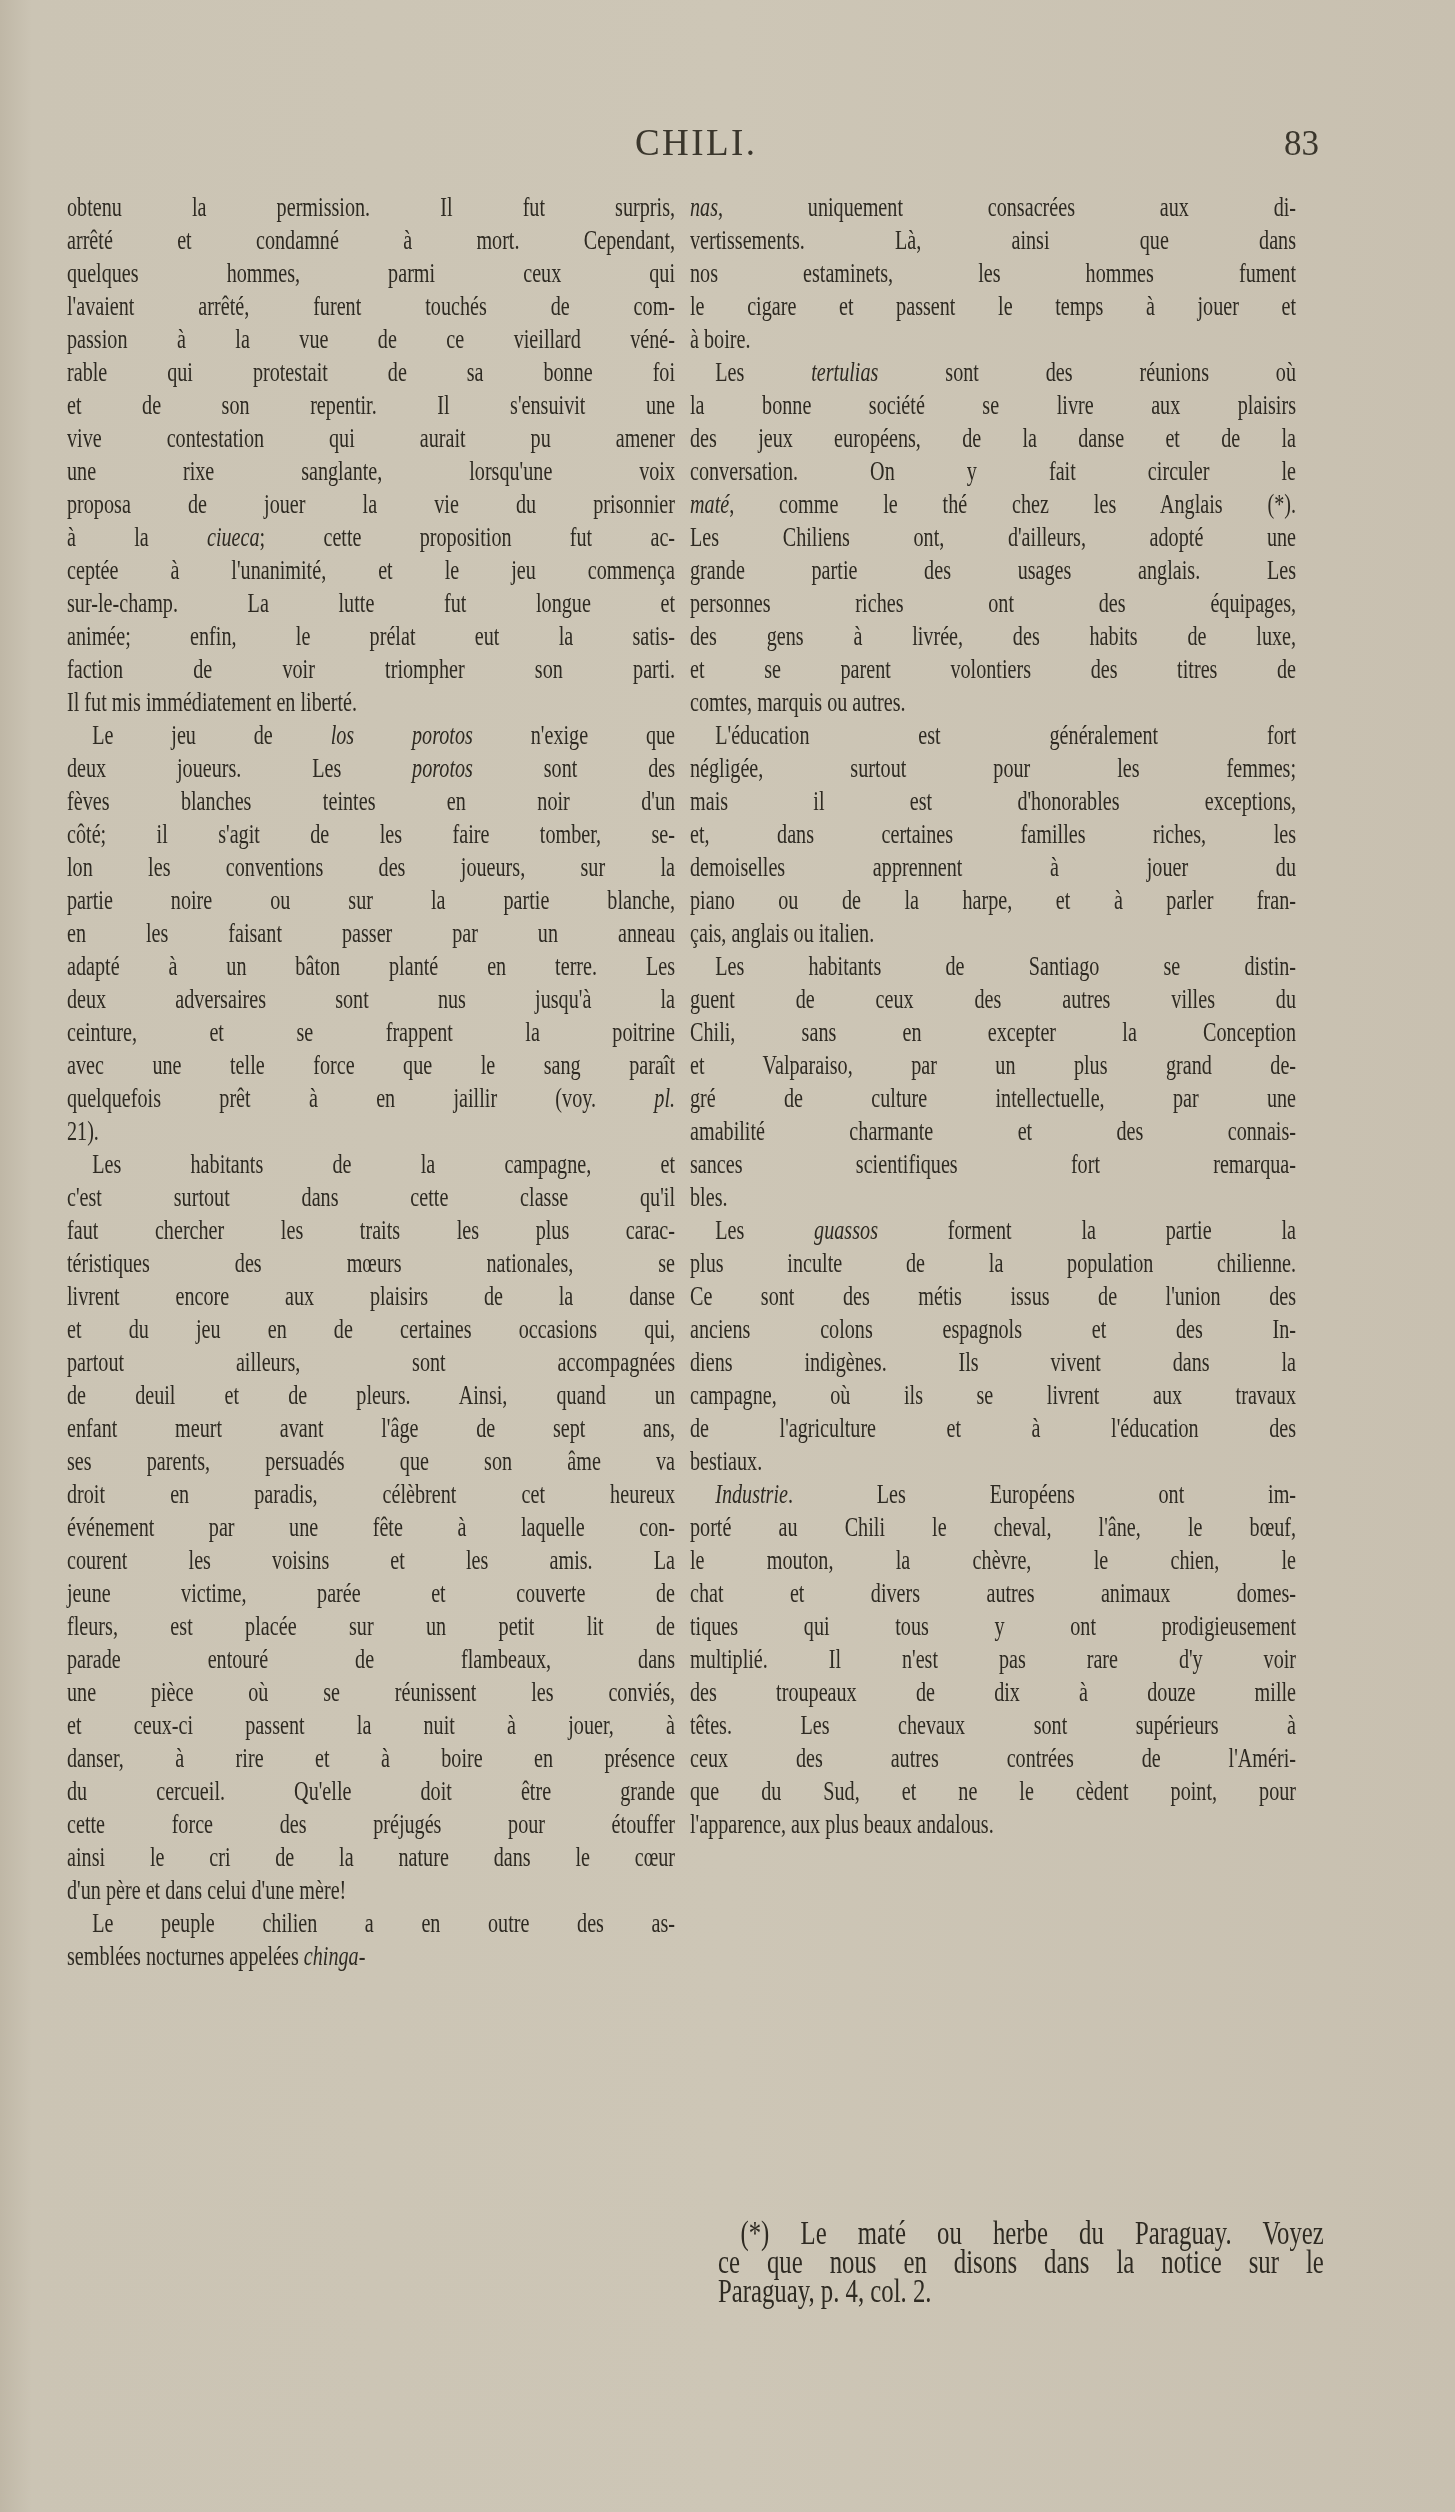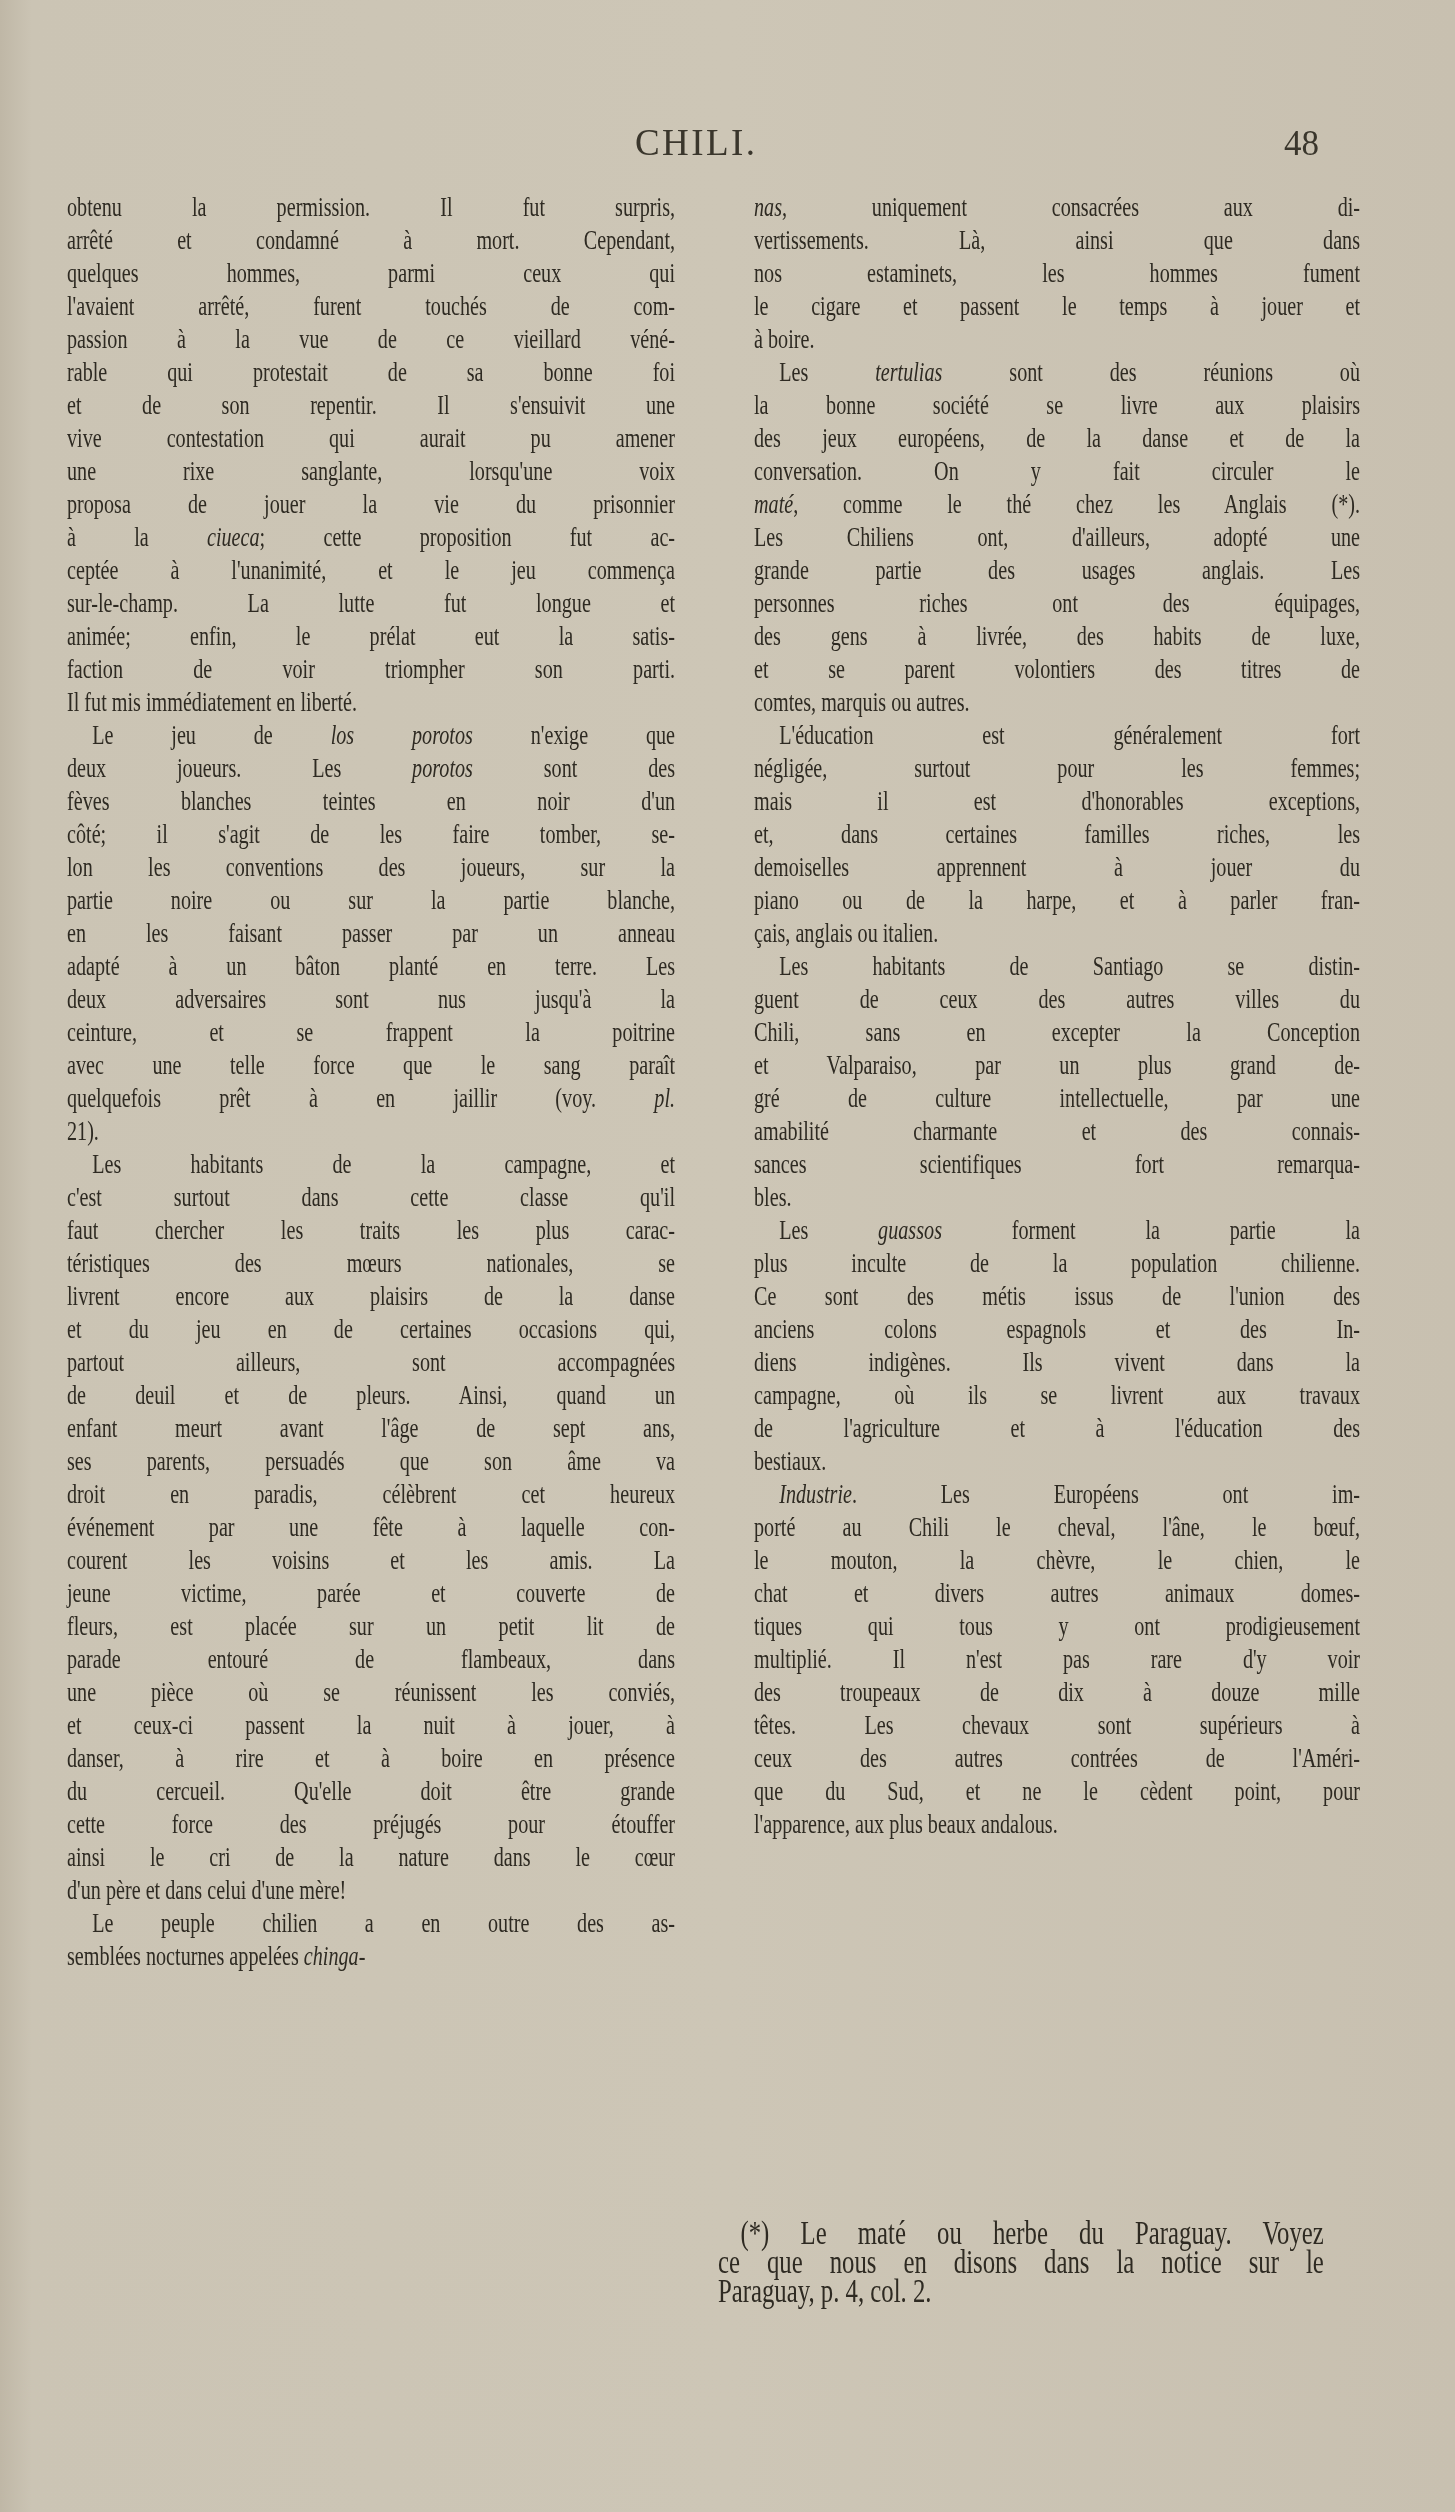--- a/index.html
+++ b/index.html
@@ -18,21 +18,21 @@
   .page-number {
     position: absolute; left: 1284px; top: 124px;
     font-size: 35px; color: #3a362c;
   }
   .column {
     position: absolute; top: 190px; width: 608px;
     font-size: 28px; line-height: 33px;
     text-align: justify;
   }
   .col-left { left: 67px; }
-  .col-right { left: 754px; width: 606px; }
+  .col-right { left: 690px; width: 606px; }
   .line {
     display: block; white-space: nowrap;
     text-align-last: justify; text-align: justify;
     height: 33px;
     transform: scaleX(0.72); transform-origin: left;
     width: 138.9%;
   }
   .line.last { text-align-last: left; }
   .line.indent { padding-left: 35px; box-sizing: border-box; }
   em { font-style: italic; }
@@ -41,21 +41,21 @@
     font-size: 33px; line-height: 29px;
   }
   .footnote .line { height: 29px; transform: scaleX(0.75); width: 133.3%; }
   .fn-line-1 { padding-left: 30px; box-sizing: border-box; }
 </style>
 </head>
 <body>
 
 <div>
   <div class="header-title">CHILI.</div>
-  <div class="page-number">48</div>
+  <div class="page-number">83</div>
 </div>
 
 <div class="column col-left" id="col-left">
     <span class="line">obtenu la permission. Il fut surpris,</span>
     <span class="line">arrêté et condamné à mort. Cependant,</span>
     <span class="line">quelques hommes, parmi ceux qui</span>
     <span class="line">l'avaient arrêté, furent touchés de com-</span>
     <span class="line">passion à la vue de ce vieillard véné-</span>
     <span class="line">rable qui protestait de sa bonne foi</span>
     <span class="line">et de son repentir. Il s'ensuivit une</span>

